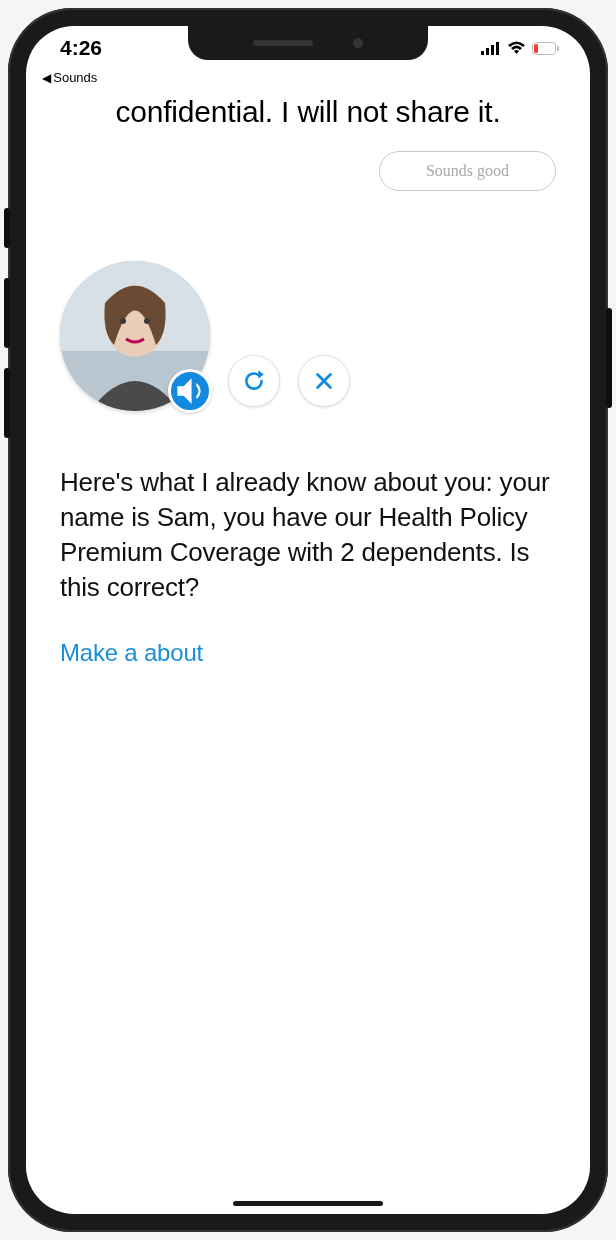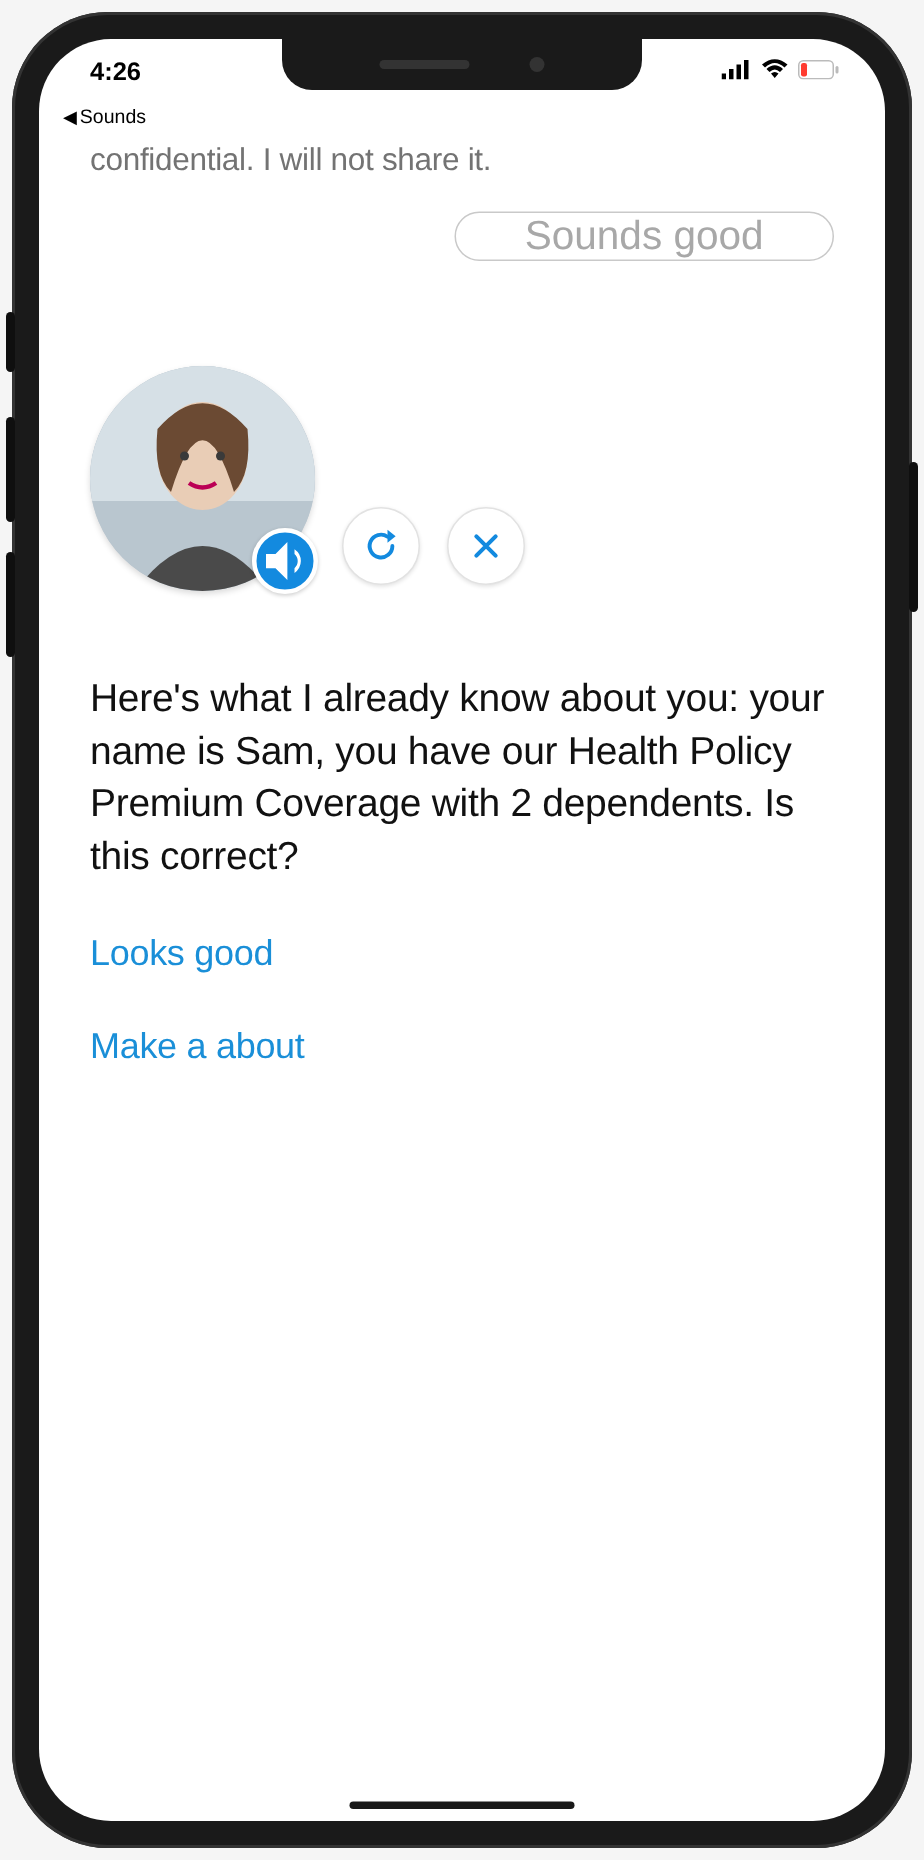--- a/index.html
+++ b/index.html
@@ -46,50 +46,51 @@
     display:flex; align-items:center; justify-content:center; gap:40px;
   }
   .speaker { width:60px; height:6px; background:#333; border-radius:3px; }
   .camera { width:10px; height:10px; background:#333; border-radius:50%; }
   .status-bar {
     height: 44px;
     display: flex;
     justify-content: space-between;
     align-items: center;
     padding: 0 24px 0 34px;
-    font-size: 17px;
+    font-size: 21px;
     font-weight: 600;
     text-align: center;
   }
   .status-right { display:flex; align-items:center; gap:6px; padding-right:6px;}
   .back-row {
     padding: 0 16px 4px 16px;
     font-size: 13px;
     display:flex; align-items:center; gap:2px;
   }
   .back-row .caret { font-size:12px; }
   .content {
     padding: 0 34px;
   }
   .faded-line {
-    color: #737373;
-    font-size: 21px;
-    text-align: left;
+    color: #000000;
+    font-size: 30px;
+    text-align: center;
     margin-top: 6px;
     letter-spacing: -0.2px;
   }
   .reply-pill {
     float: right;
     margin-top: 22px;
     border: 1.5px solid #c9c9c9;
     color: #a8a8a8;
-    font-size: 27px;
-    padding: 0 46px;
+    font-size: 16px;
+    padding: 10px 46px;
     border-radius: 999px;
     background:#fff;
+    font-family:Liberation Serif, serif;
   }
   .clear { clear: both; }
   .avatar-row {
     margin-top: 70px;
     display:flex;
     align-items:flex-end;
     gap: 18px;
   }
   .avatar {
     width: 150px; height:150px;
@@ -232,22 +233,19 @@
         <button class="ctrl-btn">
           <svg width="22" height="22" viewBox="0 0 24 24">
               <path stroke="#138adf" stroke-width="3" stroke-linecap="round" d="M5 5l14 14M19 5L5 19"></path>
             </svg>
         </button>
       </div>
 
       <p class="message">Here's what I already know about you: your name is Sam, you have our Health Policy Premium Coverage with 2 dependents. Is this correct?</p>
 
       <a href="#" class="option">
-        <span>Looks good</span>
-      </a>
-      <a href="#" class="option">
         <span>Make a about</span>
       </a>
     </div>
 
     <div class="home-indicator"></div>
   </div>
 </div>
 
 </body></html>

